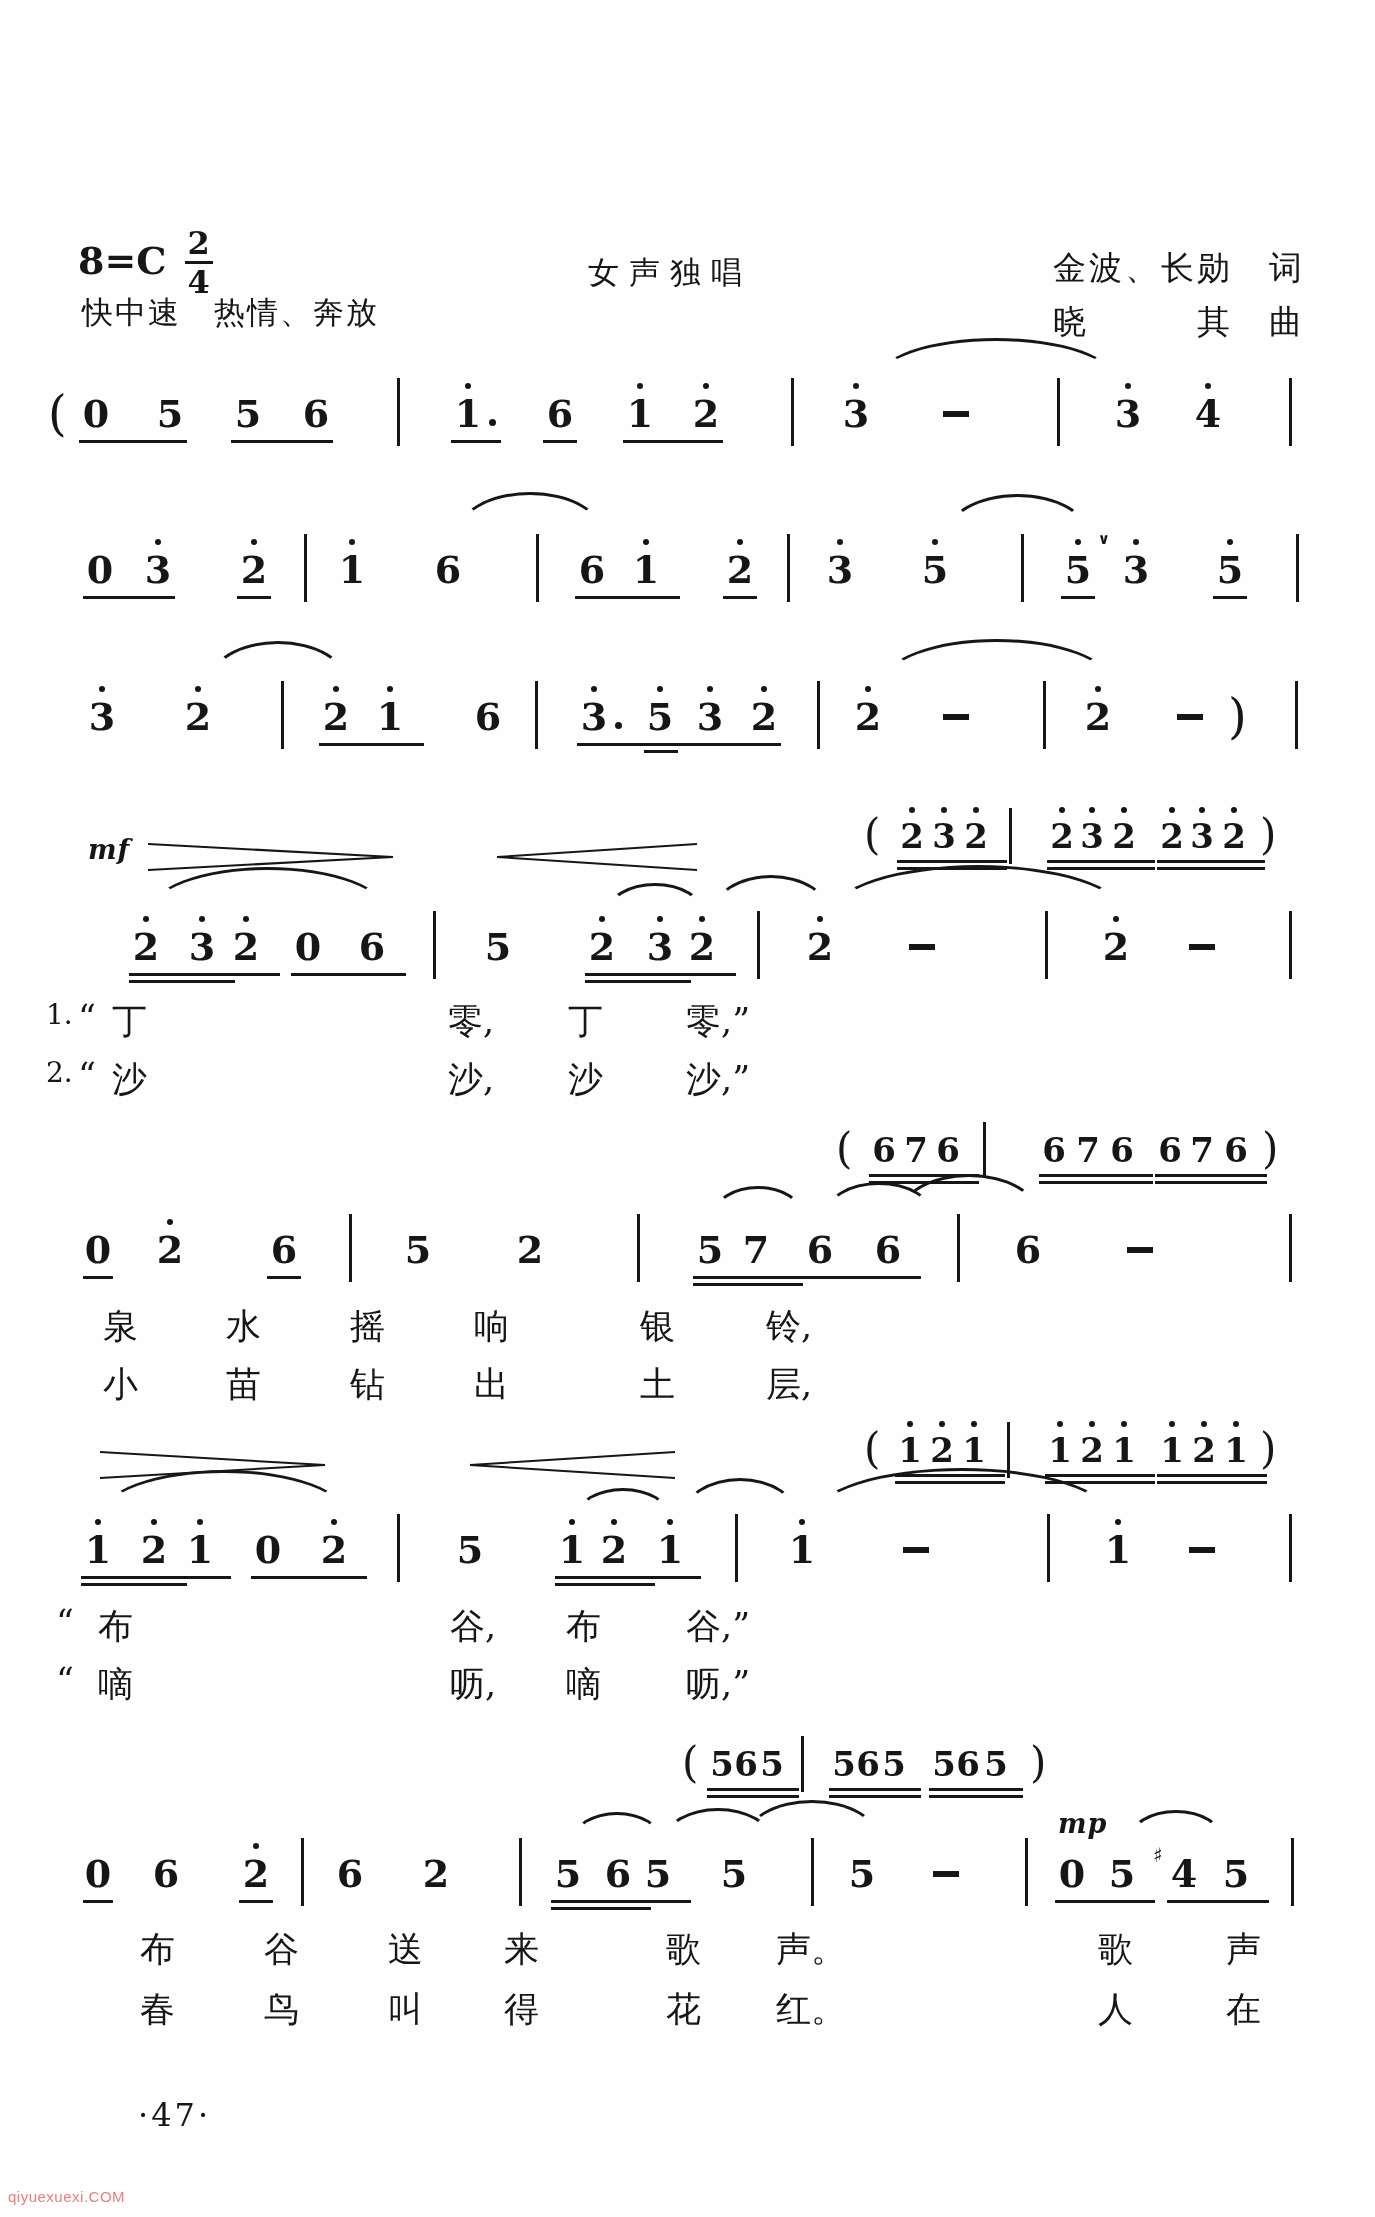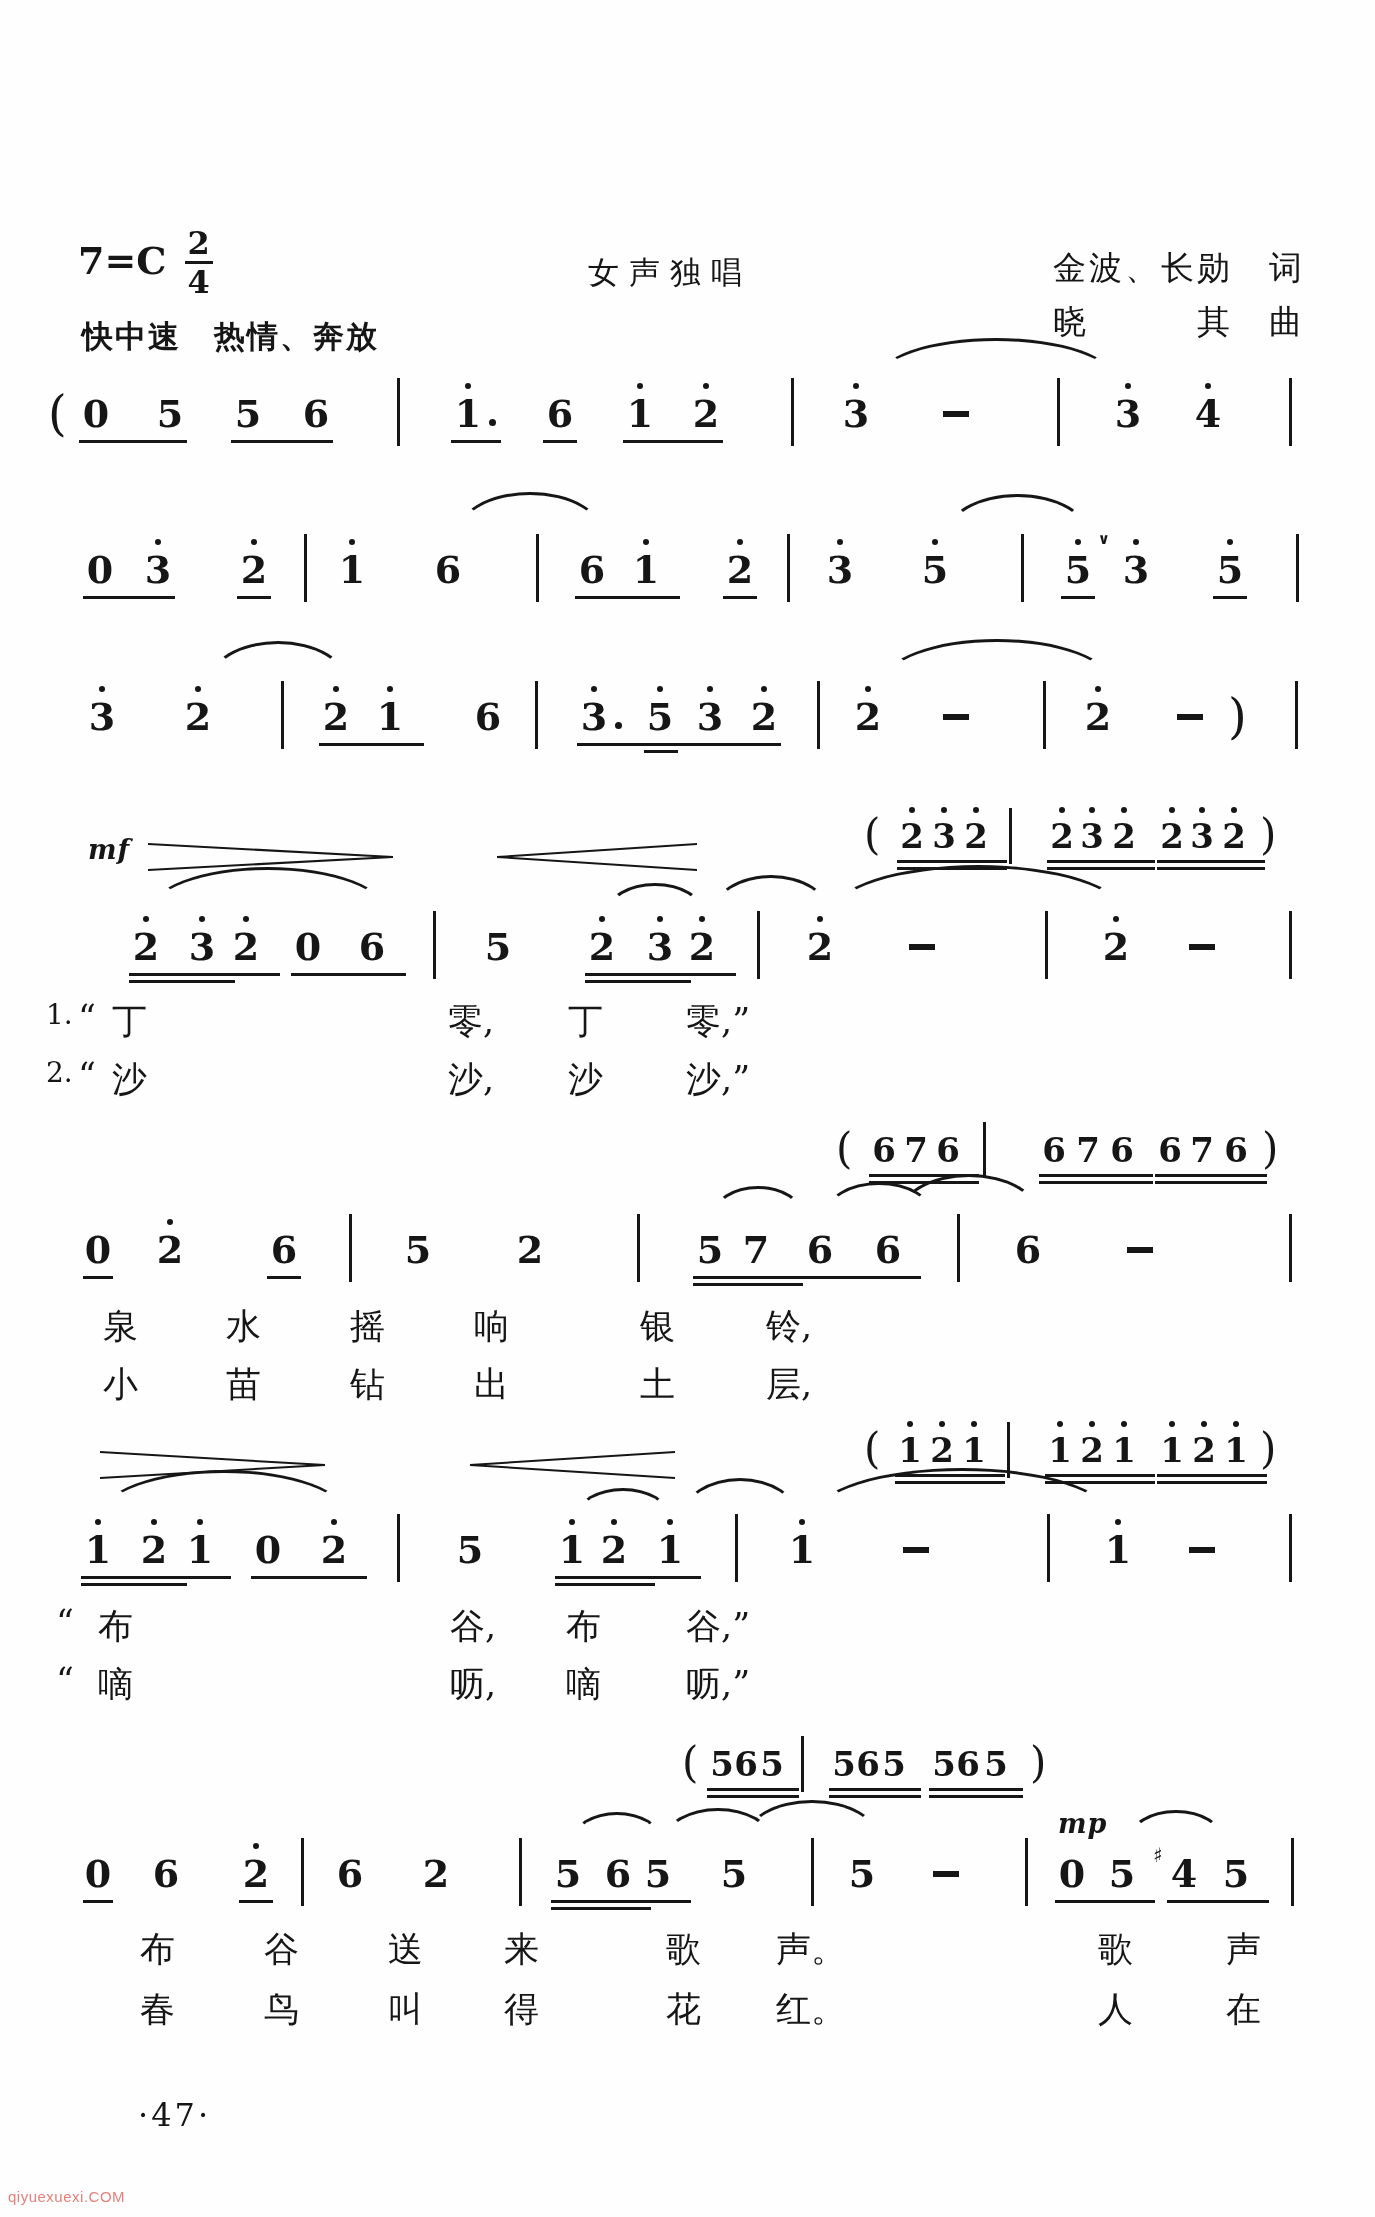--- a/index.html
+++ b/index.html
@@ -9,21 +9,21 @@
   
   .title{position:absolute;left:436px;top:118px;font-size:66px;font-weight:700;letter-spacing:84px;white-space:nowrap;}
   .keyrow{position:absolute;left:78px;top:238px;display:flex;align-items:flex-start;}
   .keylabel{font-weight:700;font-size:38px;font-family:"DejaVu Serif",serif;}
   .frac{display:inline-block;text-align:center;margin-left:18px;margin-top:-12px;}
   .frac b{display:block;font-size:32px;font-weight:700;line-height:34px;}
   .frac i{display:block;height:3px;width:28px;background:#161616;margin:1px auto;}
   .voice{position:absolute;left:588px;top:252px;font-size:31px;letter-spacing:10px;}
   .credit{position:absolute;right:70px;text-align:right;font-size:33px;letter-spacing:3px;white-space:pre;margin-left:16px;}
   .credit1{top:246px;} .credit2{top:300px;}
-  .tempo{position:absolute;left:82px;top:316px;font-size:31px;font-weight:700;letter-spacing:2px;white-space:pre;text-align:center;}
+  .tempo{position:absolute;left:82px;top:292px;font-size:31px;font-weight:400;letter-spacing:2px;white-space:pre;text-align:center;}
   
   .nrow{position:absolute;left:0;width:100%;height:60px;}
   .note{position:absolute;top:0;width:34px;text-align:center;}
   .digit{display:block;font:700 38px "DejaVu Serif",serif;line-height:44px;}
   .hidot{position:absolute;top:-9px;left:50%;margin-left:-3px;width:6px;height:6px;border-radius:50%;background:#161616;}
   .aug{position:absolute;right:-11px;top:27px;width:7px;height:7px;border-radius:50%;background:#161616;}
   .sharp{position:absolute;left:-14px;top:-9px;font:700 20px "DejaVu Serif",serif;font-style:normal;}
   .breath{position:absolute;right:-15px;top:-18px;font:700 15px "DejaVu Sans",sans-serif;font-style:normal;}
   .barline{position:absolute;top:-14px;width:3px;height:68px;background:#161616;}
   .dash{position:absolute;top:19px;width:26px;height:6px;background:#161616;}
@@ -45,21 +45,21 @@
   
   .pagenum{position:absolute;left:138px;top:2096px;font-size:32px;letter-spacing:3px;}
   .watermark{position:absolute;left:8px;top:2188px;font:400 15px "Liberation Sans",sans-serif;color:#e8807a;letter-spacing:0.5px;}
 </style>
 </head>
 <body>
 
 <div class="page">
 
   <div class="keyrow">
-    <span class="keylabel">7=C</span>
+    <span class="keylabel">8=C</span>
     <span class="frac">
       <b>2</b>
       <i></i>
       <b>4</b>
     </span>
   </div>
 
   <div class="voice">女声独唱</div>
   <div class="credit credit1">金波、长勋　词</div>
   <div class="credit credit2">晓　　　其　曲</div>

